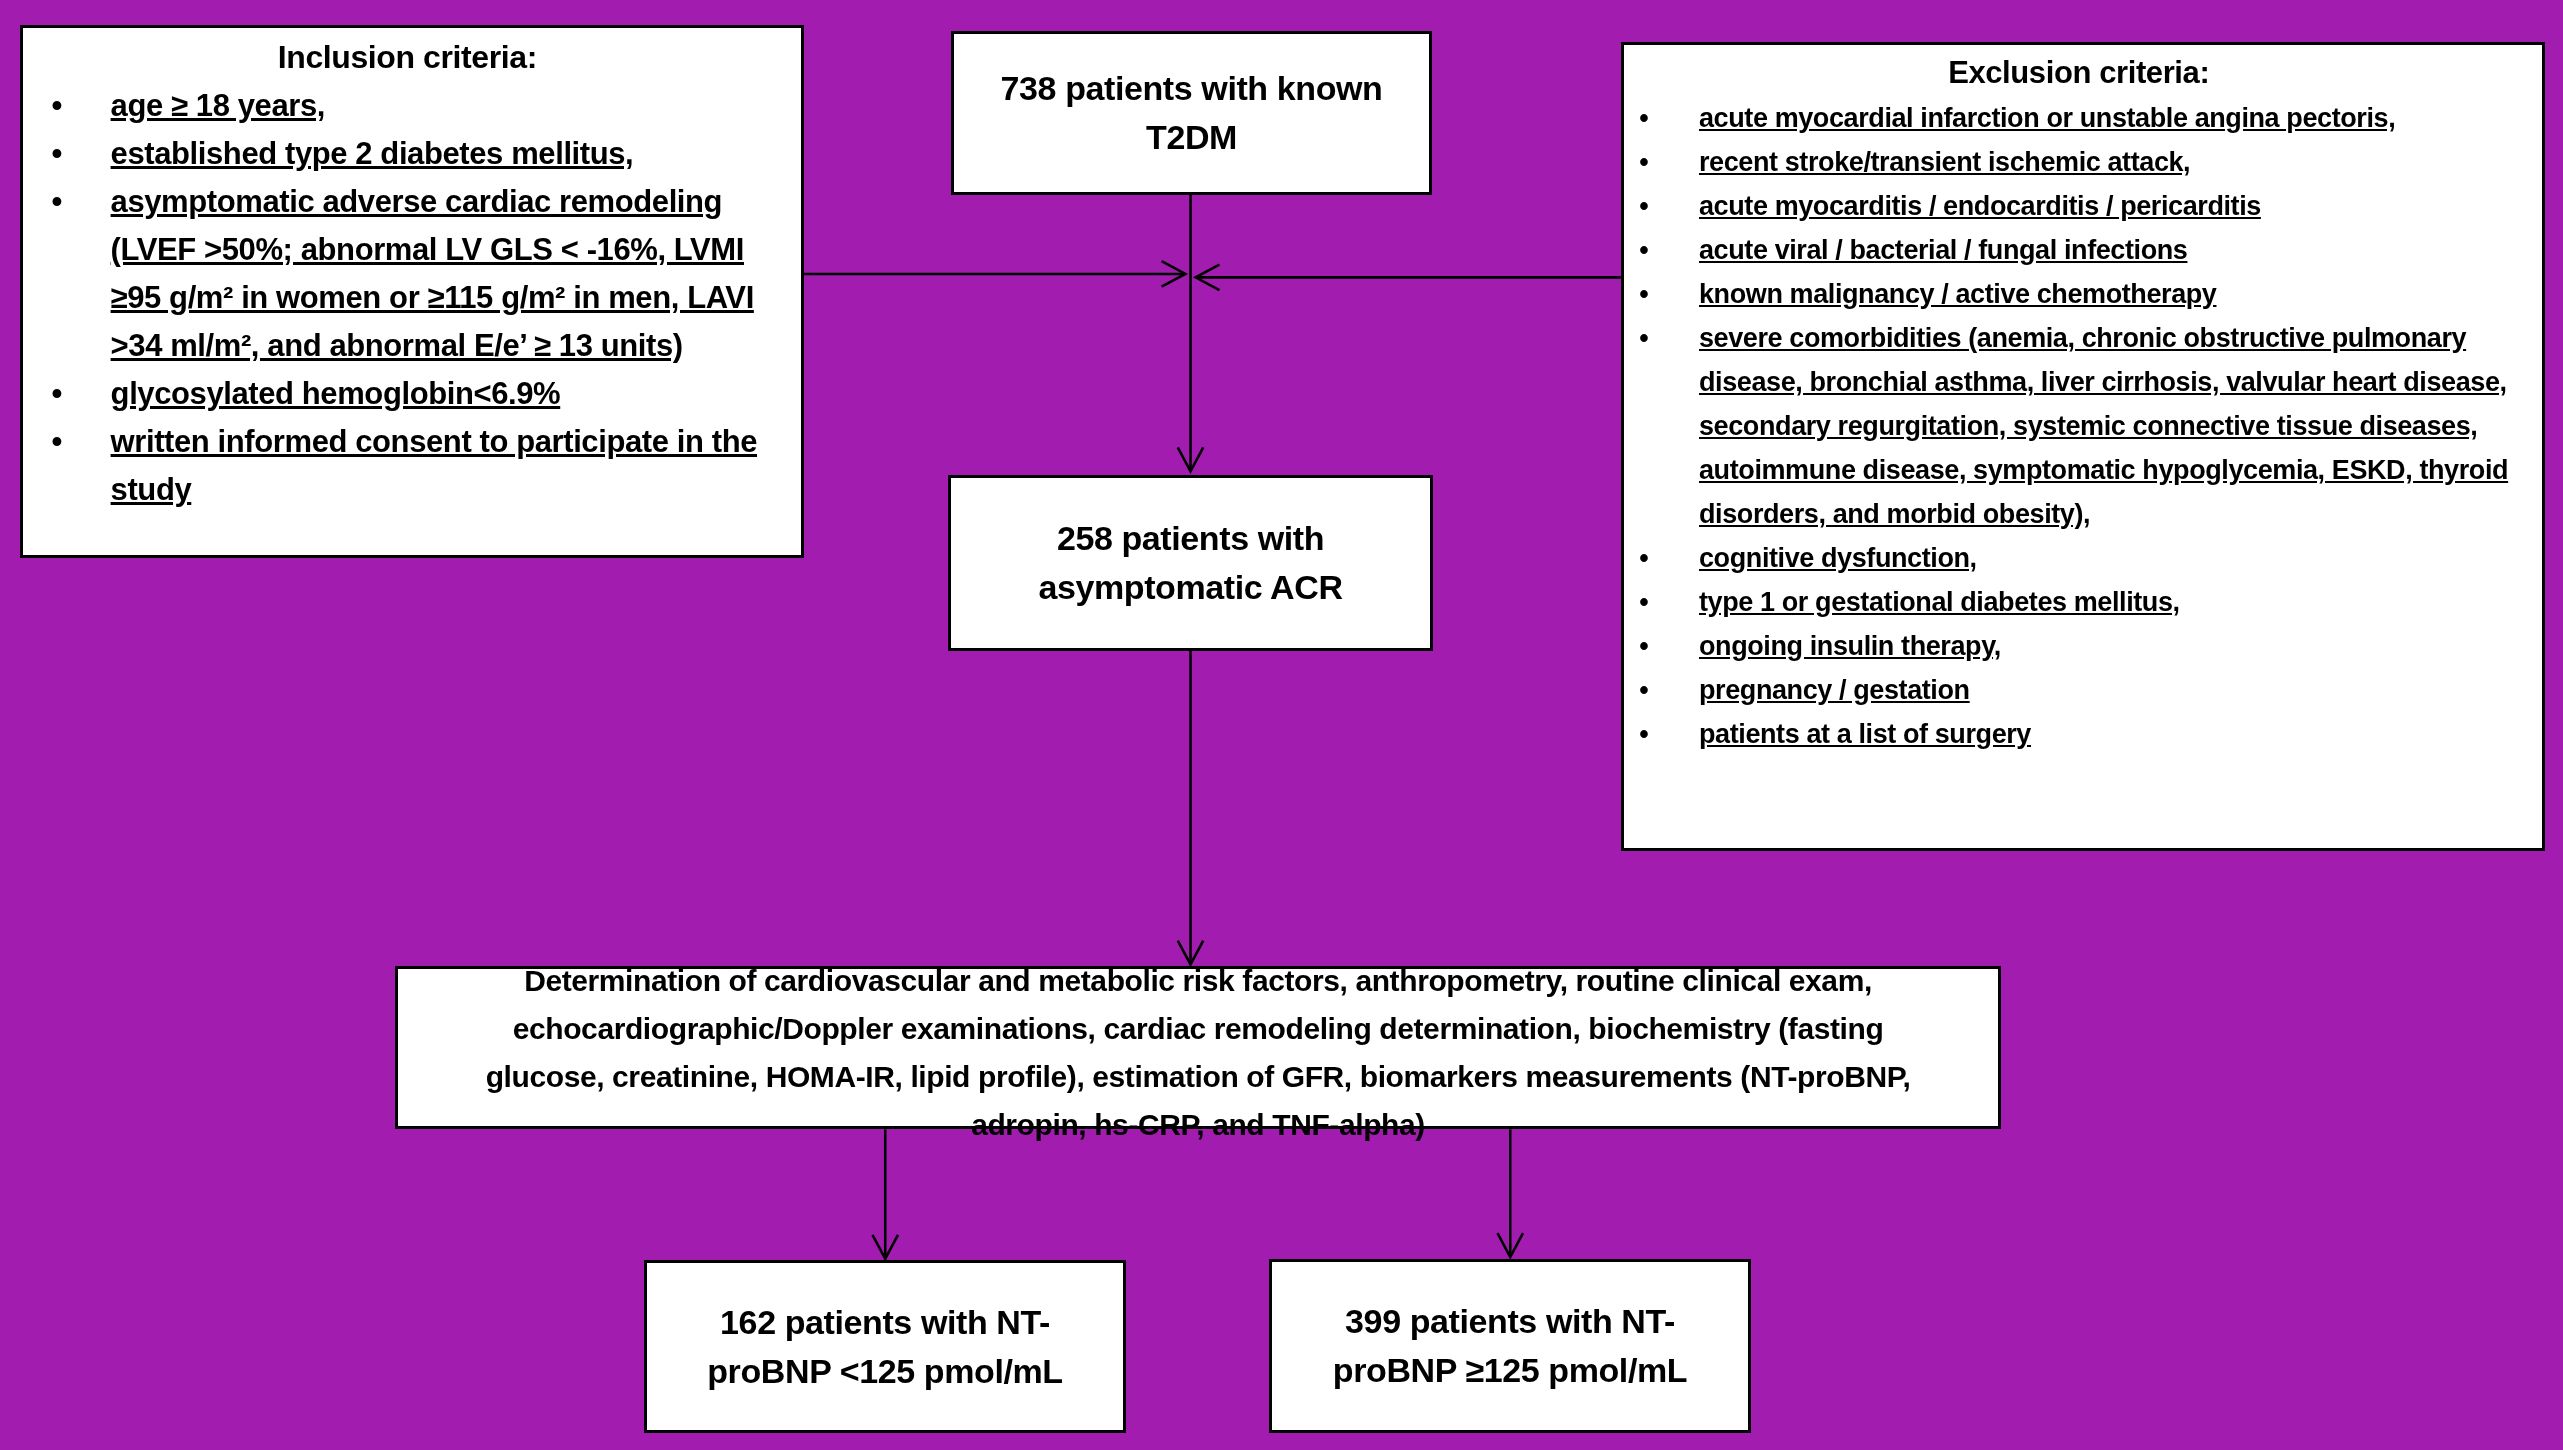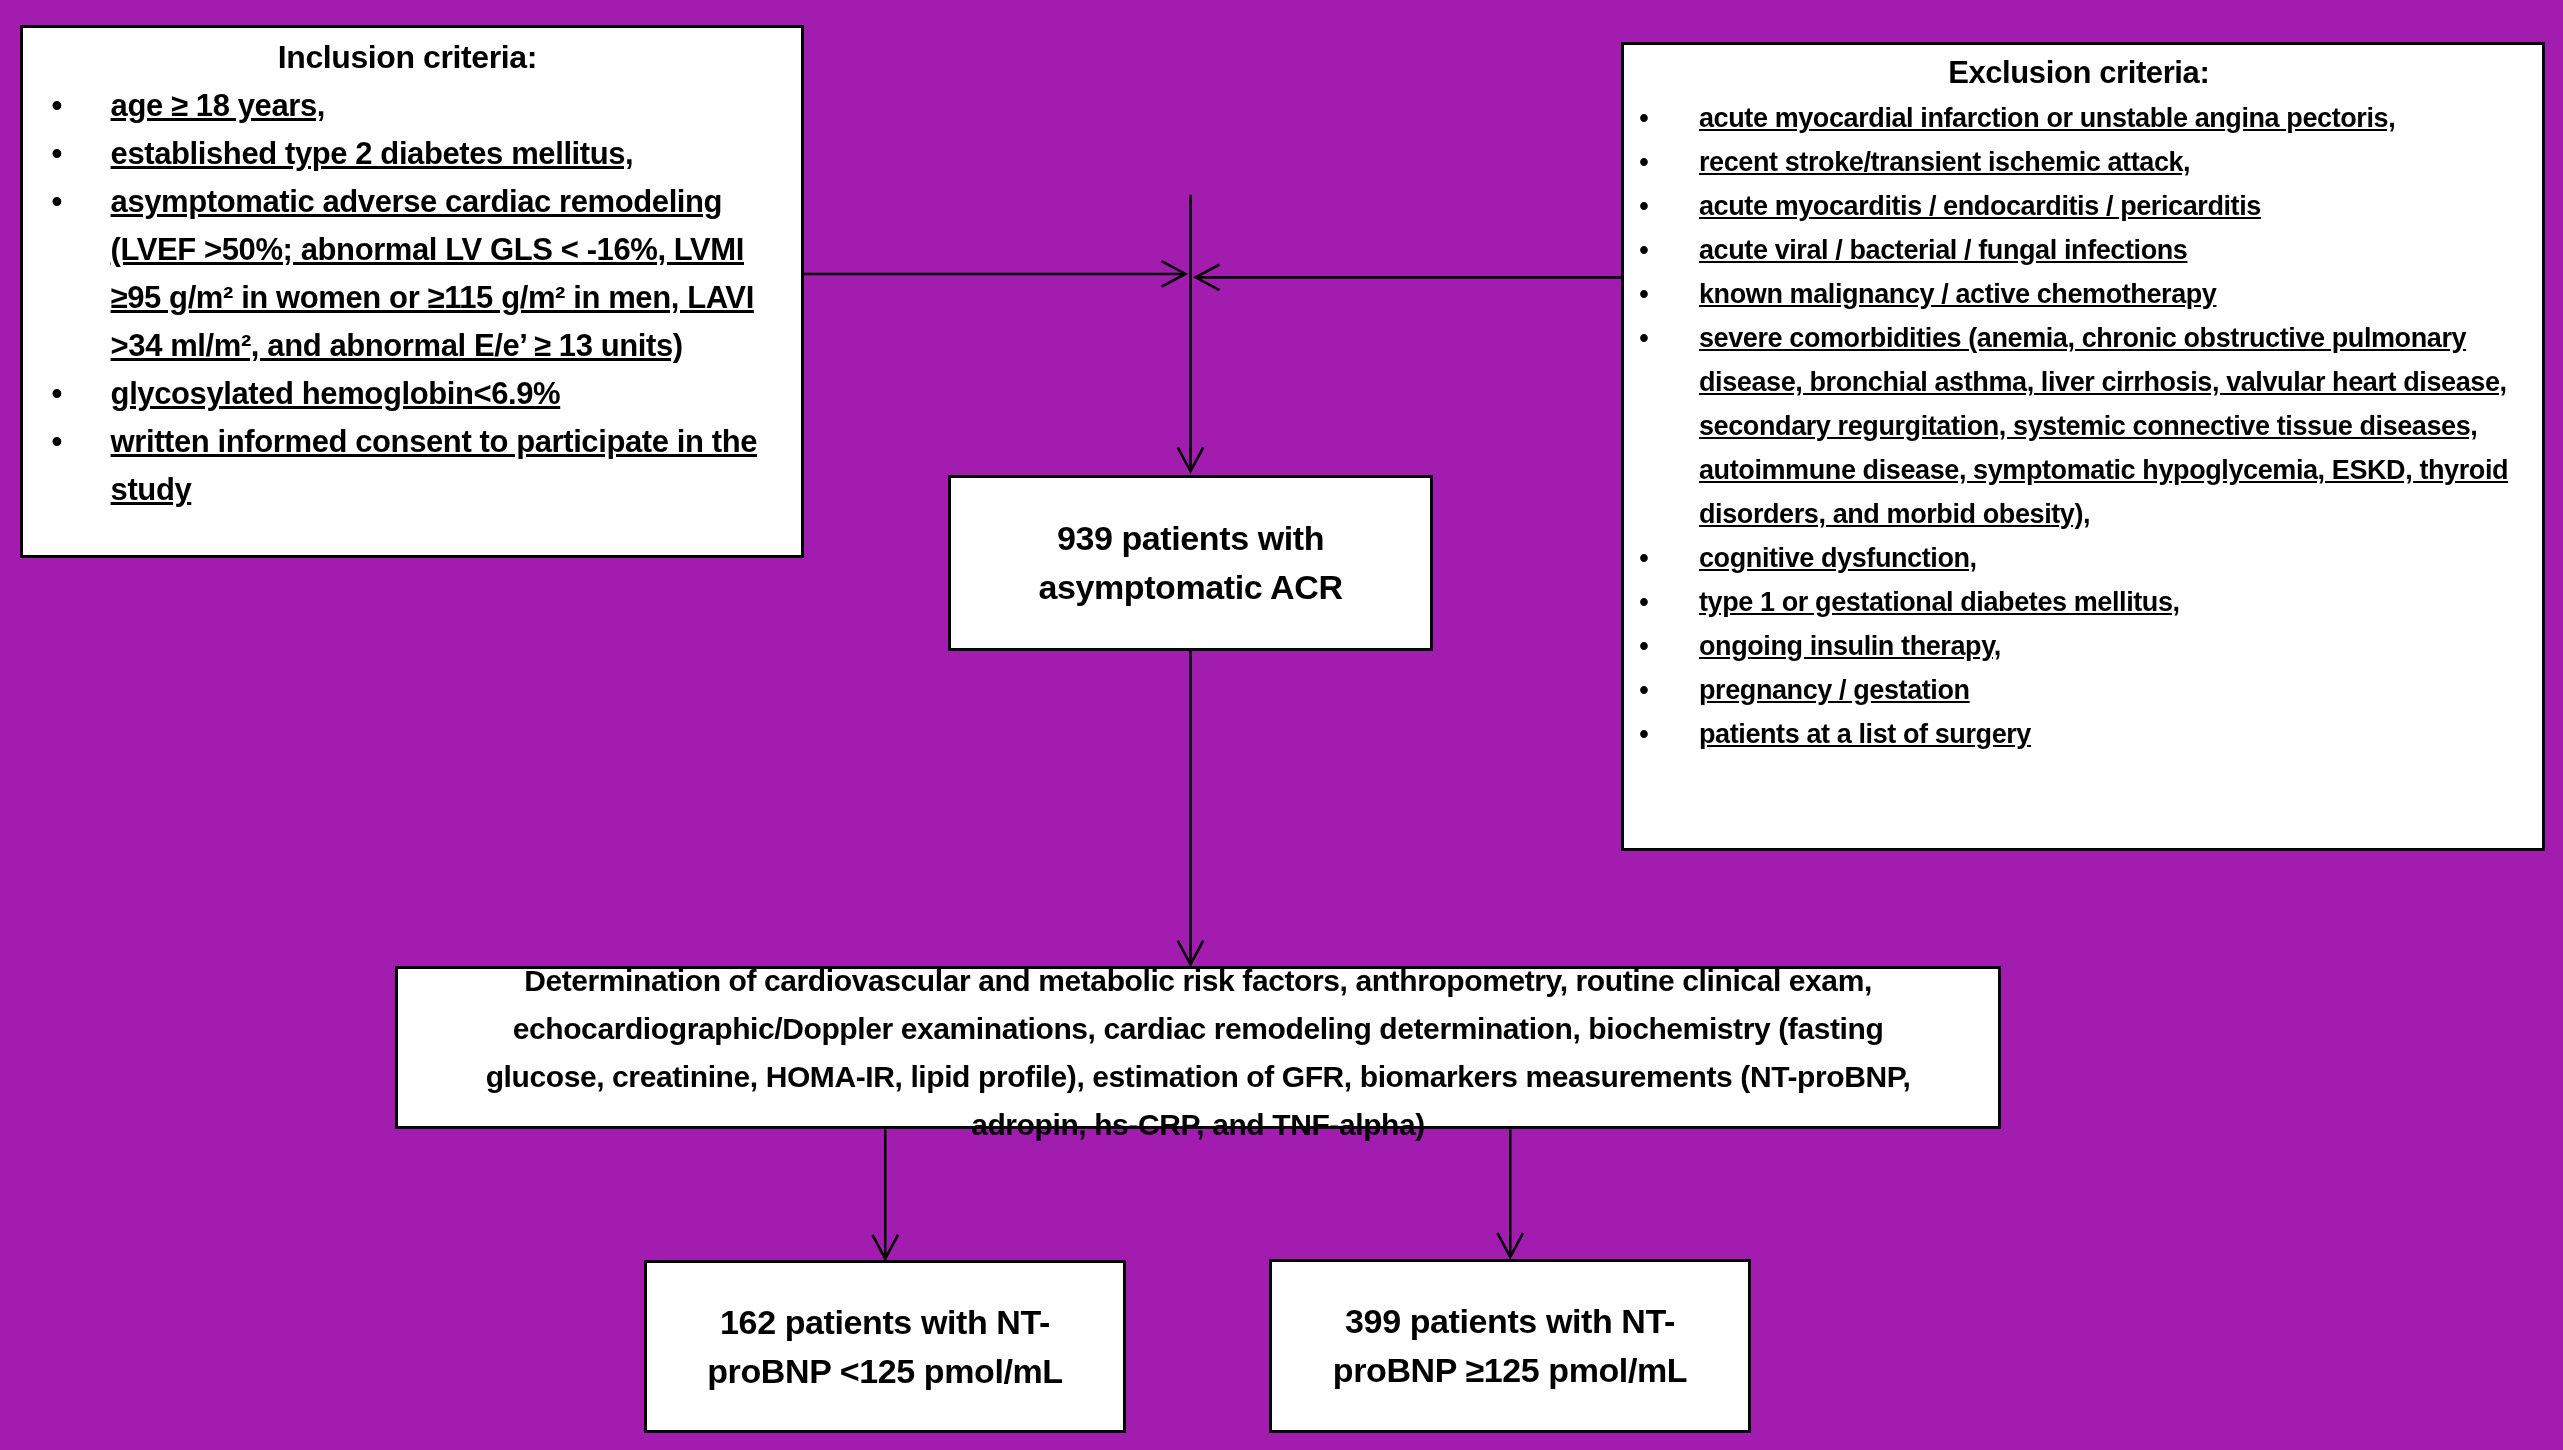--- a/index.html
+++ b/index.html
@@ -145,40 +145,44 @@
     <div class="criteria-title">Inclusion criteria:</div>
     <ul class="criteria-list">
       <li>age ≥ 18 years,</li>
       <li>established type 2 diabetes mellitus,</li>
       <li>asymptomatic adverse cardiac remodeling (LVEF &gt;50%; abnormal LV GLS &lt; -16%, LVMI ≥95 g/m² in women or ≥115 g/m² in men, LAVI &gt;34 ml/m², and abnormal E/e’ ≥ 13 units)</li>
       <li>glycosylated hemoglobin&lt;6.9%</li>
       <li>written informed consent to participate in the study</li>
     </ul>
   </div>
 
+  <div class="box flow-box" id="box-t2dm">
+    <div class="line">738 patients with known</div>
+    <div class="line">T2DM</div>
+  </div>
 
   <div class="box criteria-box" id="box-exclusion">
     <div class="criteria-title">Exclusion criteria:</div>
     <ul class="criteria-list">
       <li>acute myocardial infarction or unstable angina pectoris,</li>
       <li>recent stroke/transient ischemic attack,</li>
       <li>acute myocarditis / endocarditis / pericarditis</li>
       <li>acute viral / bacterial / fungal infections</li>
       <li>known malignancy / active chemotherapy</li>
       <li>severe comorbidities (anemia, chronic obstructive pulmonary disease, bronchial asthma, liver cirrhosis, valvular heart disease, secondary regurgitation, systemic connective tissue diseases, autoimmune disease, symptomatic hypoglycemia, ESKD, thyroid disorders, and morbid obesity),</li>
       <li>cognitive dysfunction,</li>
       <li>type 1 or gestational diabetes mellitus,</li>
       <li>ongoing insulin therapy,</li>
       <li>pregnancy / gestation</li>
       <li>patients at a list of surgery</li>
     </ul>
   </div>
 
   <div class="box flow-box" id="box-acr">
-    <div class="line">939 patients with</div>
+    <div class="line">258 patients with</div>
     <div class="line">asymptomatic ACR</div>
   </div>
 
   <div class="box flow-box" id="box-determination">
     <div class="line">Determination of cardiovascular and metabolic risk factors,  anthropometry, routine clinical exam,</div>
     <div class="line">echocardiographic/Doppler  examinations, cardiac remodeling determination, biochemistry (fasting</div>
     <div class="line">glucose, creatinine, HOMA-IR, lipid profile), estimation of GFR, biomarkers measurements (NT-proBNP,</div>
     <div class="line">adropin, hs-CRP,  and TNF-alpha)</div>
   </div>
 

